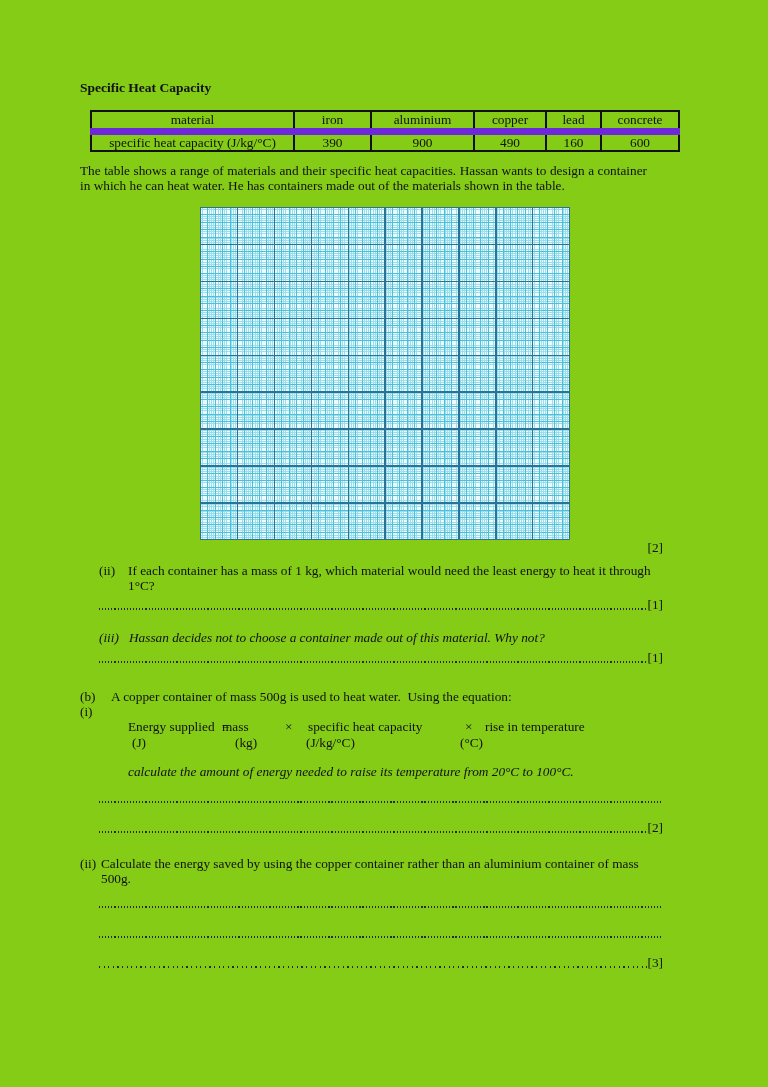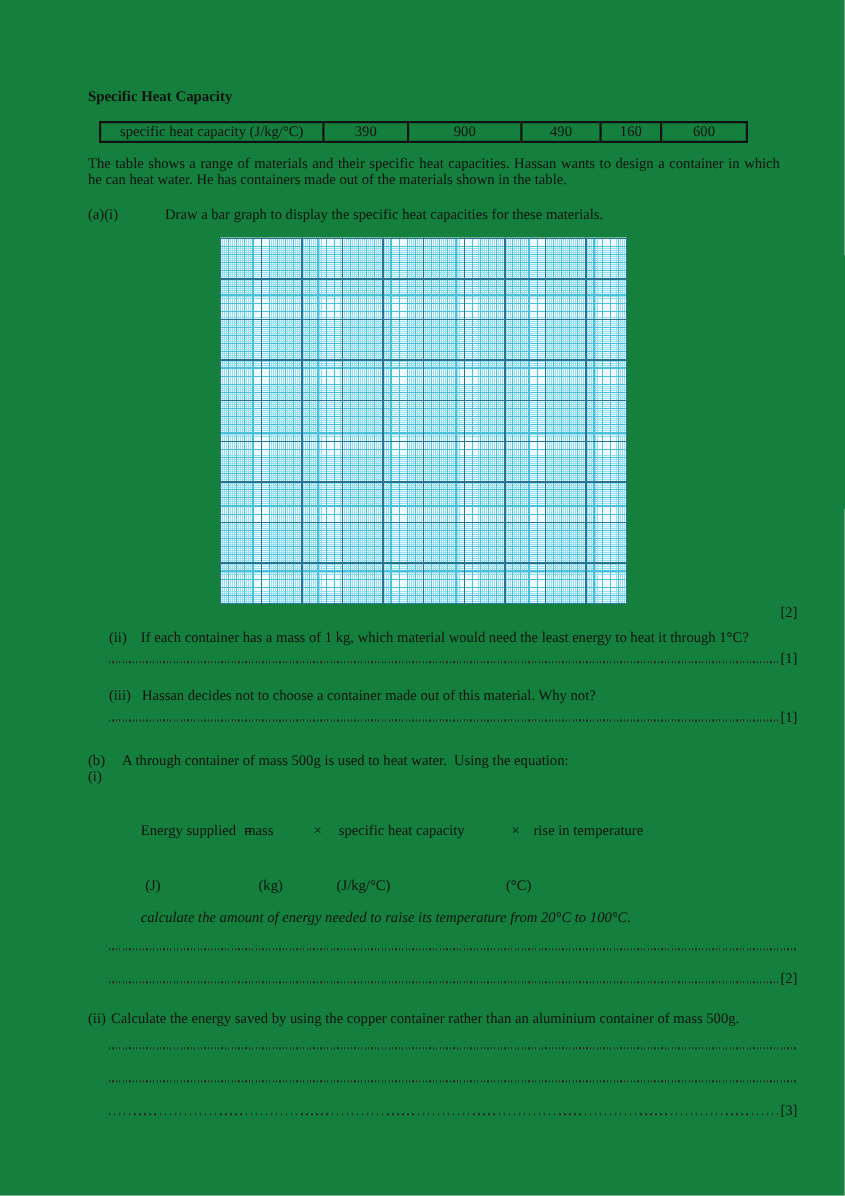--- a/index.html
+++ b/index.html
@@ -1,40 +1,40 @@
 <!DOCTYPE html>
 <html><head>
 <meta charset="utf-8">
 <style>
   html,body { margin:0; padding:0; background:#ffffff; }
   .page {
     position: relative;
     width: 768px; height: 1087px;
-    background: #15803d;
+    background: #84cc16;
     box-sizing: border-box;
-    padding: 80px 43px 0 80px;
+    padding: 80px 105px 0 80px;
     font-family: "Liberation Serif", serif;
     font-size: 13.3px;
     color: #111111;
     overflow: hidden;
   }
   .title { font-weight: bold; font-size: 13.5px; line-height: 15px; margin: 0; }
   .para { text-align: justify; line-height: 14.5px; margin: 1px 0 0 0; }
   .para2 { text-align: justify; line-height: 14.5px; margin: 12px 16px 0 0; }
 
   table.sh-table {
     border-collapse: collapse;
     table-layout: fixed;
     width: 588px;
     margin: 15px 0 0 10px;
     border: 2px solid #111;
   }
   table.sh-table td {
     border-left: 2px solid #111;
-    border-top: 4px solid #6d28d9;
+    border-top: 7px solid #6d28d9;
     text-align: center;
     height: 15.5px;
     line-height: 15px;
     padding: 0;
     font-size: 13.3px;
     overflow: hidden;
     white-space: nowrap;
   }
   table.sh-table tr:first-child td { border-top: none; }
   table.sh-table td:first-child { border-left: none; }
@@ -55,39 +55,39 @@
       repeating-linear-gradient(180deg, #2b7294 0px, #2b7294 1.35px, transparent 1.35px, transparent 36.9px),
       repeating-linear-gradient(90deg,  #4cc0da 0px, #4cc0da 1px,    transparent 1px,    transparent 7.38px),
       repeating-linear-gradient(180deg, #4cc0da 0px, #4cc0da 1px,    transparent 1px,    transparent 7.38px),
       repeating-linear-gradient(90deg,  #9adfee 0px, #9adfee 0.7px,  transparent 0.7px,  transparent 1.845px),
       repeating-linear-gradient(180deg, #9adfee 0px, #9adfee 0.7px,  transparent 0.7px,  transparent 1.845px);
   }
   .mark-line { text-align: right; line-height: 15px; margin: 0; }
 
   .row-aii  { margin-top: 8px;  margin-left: 19px; }
   .row-aii .q-label  { width: 29px; }
-  .row-aiii { margin-top: 18px; margin-left: 19px; }
+  .row-aiii { margin-top: 18px; margin-left: 19px; font-style: italic; }
   .row-aiii .q-label { width: 30px; }
 
   .ans-row { display: flex; height: 15px; margin-left: 19px; }
   .ans-row .dots {
     flex: 1 1 auto;
     align-self: flex-end;
     height: 1.6px;
     margin-bottom: 2.5px;
     background-image: repeating-linear-gradient(90deg, #2a2a2a 0px, #2a2a2a 1.1px, transparent 1.1px, transparent 3.1px);
   }
   .ans-row .dots.wide {
     background-image: repeating-linear-gradient(90deg, #2a2a2a 0px, #2a2a2a 1.2px, transparent 1.2px, transparent 4.6px);
   }
   .ans-row .mark { flex: 0 0 auto; line-height: 15px; }
 
   .row-bi { margin-top: 24px; }
   .row-bi .q-label { width: 31px; }
-  .eq-line, .units-line { position: relative; height: 16px; line-height: 16px; margin-top: 34px; }
+  .eq-line, .units-line { position: relative; height: 16px; line-height: 16px; }
   .eq-line span, .units-line span { position: absolute; top: 0; white-space: nowrap; }
   .calc-line { margin: 13px 0 0 48px; line-height: 15px; font-style: italic; }
 
   .row-bii { margin-top: 21px; }
   .row-bii .q-label { width: 21px; }
 
   .mt4  { margin-top: 4px; }
   .mt5  { margin-top: 5px; }
   .mt9  { margin-top: 9px; }
   .mt11 { margin-top: 11px; }
@@ -104,37 +104,41 @@
   <table class="sh-table">
     <colgroup>
       <col style="width:203px">
         <col style="width:77px">
         <col style="width:103px">
       <col style="width:72px">
         <col style="width:55px">
         <col style="width:78px">
     </colgroup>
     <tbody>
+        <tr>
+      <td>material</td>
+      <td>iron</td>
+      <td>aluminium</td>
+      <td>copper</td>
+      <td>lead</td>
+      <td>concrete</td>
+    </tr>
     <tr>
       <td>specific heat capacity (J/kg/°C)</td>
       <td>390</td>
       <td>900</td>
       <td>490</td>
       <td>160</td>
       <td>600</td>
     </tr>
   </tbody>
     </table>
 
   <p class="para2">The table shows a range of materials and their specific heat capacities. Hassan wants to design a container in which he can heat water. He has containers made out of the materials shown in the table.</p>
 
-  <div class="q-row row-ai">
-    <span class="q-label">(a)(i)</span>
-    <span class="q-text">Draw a bar graph to display the specific heat capacities for these materials.</span>
-  </div>
 
   <div class="graph-paper"></div>
 
   <div class="mark-line">[2]</div>
 
   <div class="q-row row-aii">
     <span class="q-label">(ii)</span>
     <span class="q-text">If each container has a mass of 1 kg, which material would need the least energy to heat it through 1°C?</span>
   </div>
 
@@ -148,21 +152,21 @@
     <span class="q-text">Hassan decides not to choose a container made out of this material. Why not?</span>
   </div>
 
   <div class="ans-row mt5">
     <span class="dots"></span>
     <span class="mark">[1]</span>
   </div>
 
   <div class="q-row row-bi">
     <span class="q-label">(b) (i)</span>
-    <span class="q-text">A through container of mass 500g is used to heat water.  Using the equation:</span>
+    <span class="q-text">A copper container of mass 500g is used to heat water.  Using the equation:</span>
   </div>
 
   <div class="eq-line">
     <span style="left:48px">Energy supplied</span>
     <span style="left:142px">=</span>
     <span style="left:142px">mass</span>
     <span style="left:205px">×</span>
     <span style="left:228px">specific heat capacity</span>
     <span style="left:385px">×</span>
     <span style="left:405px">rise in temperature</span>

